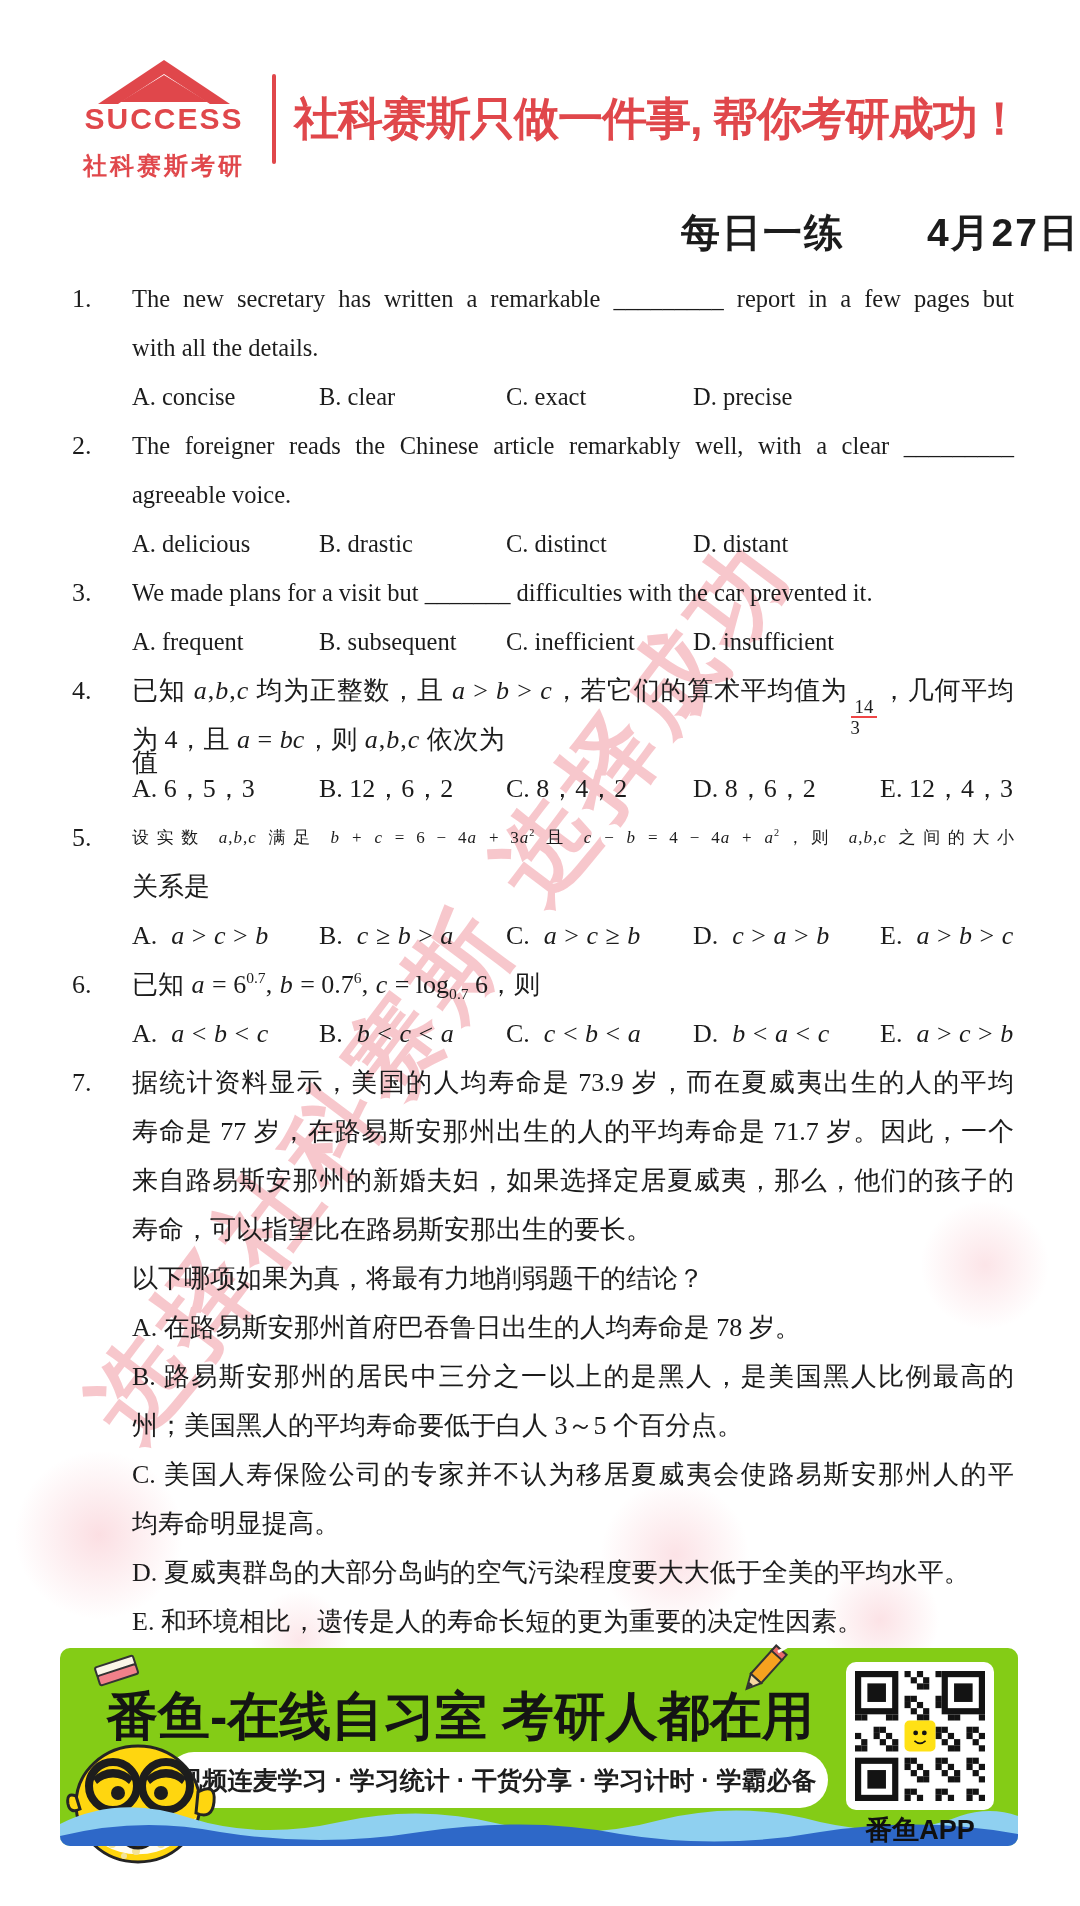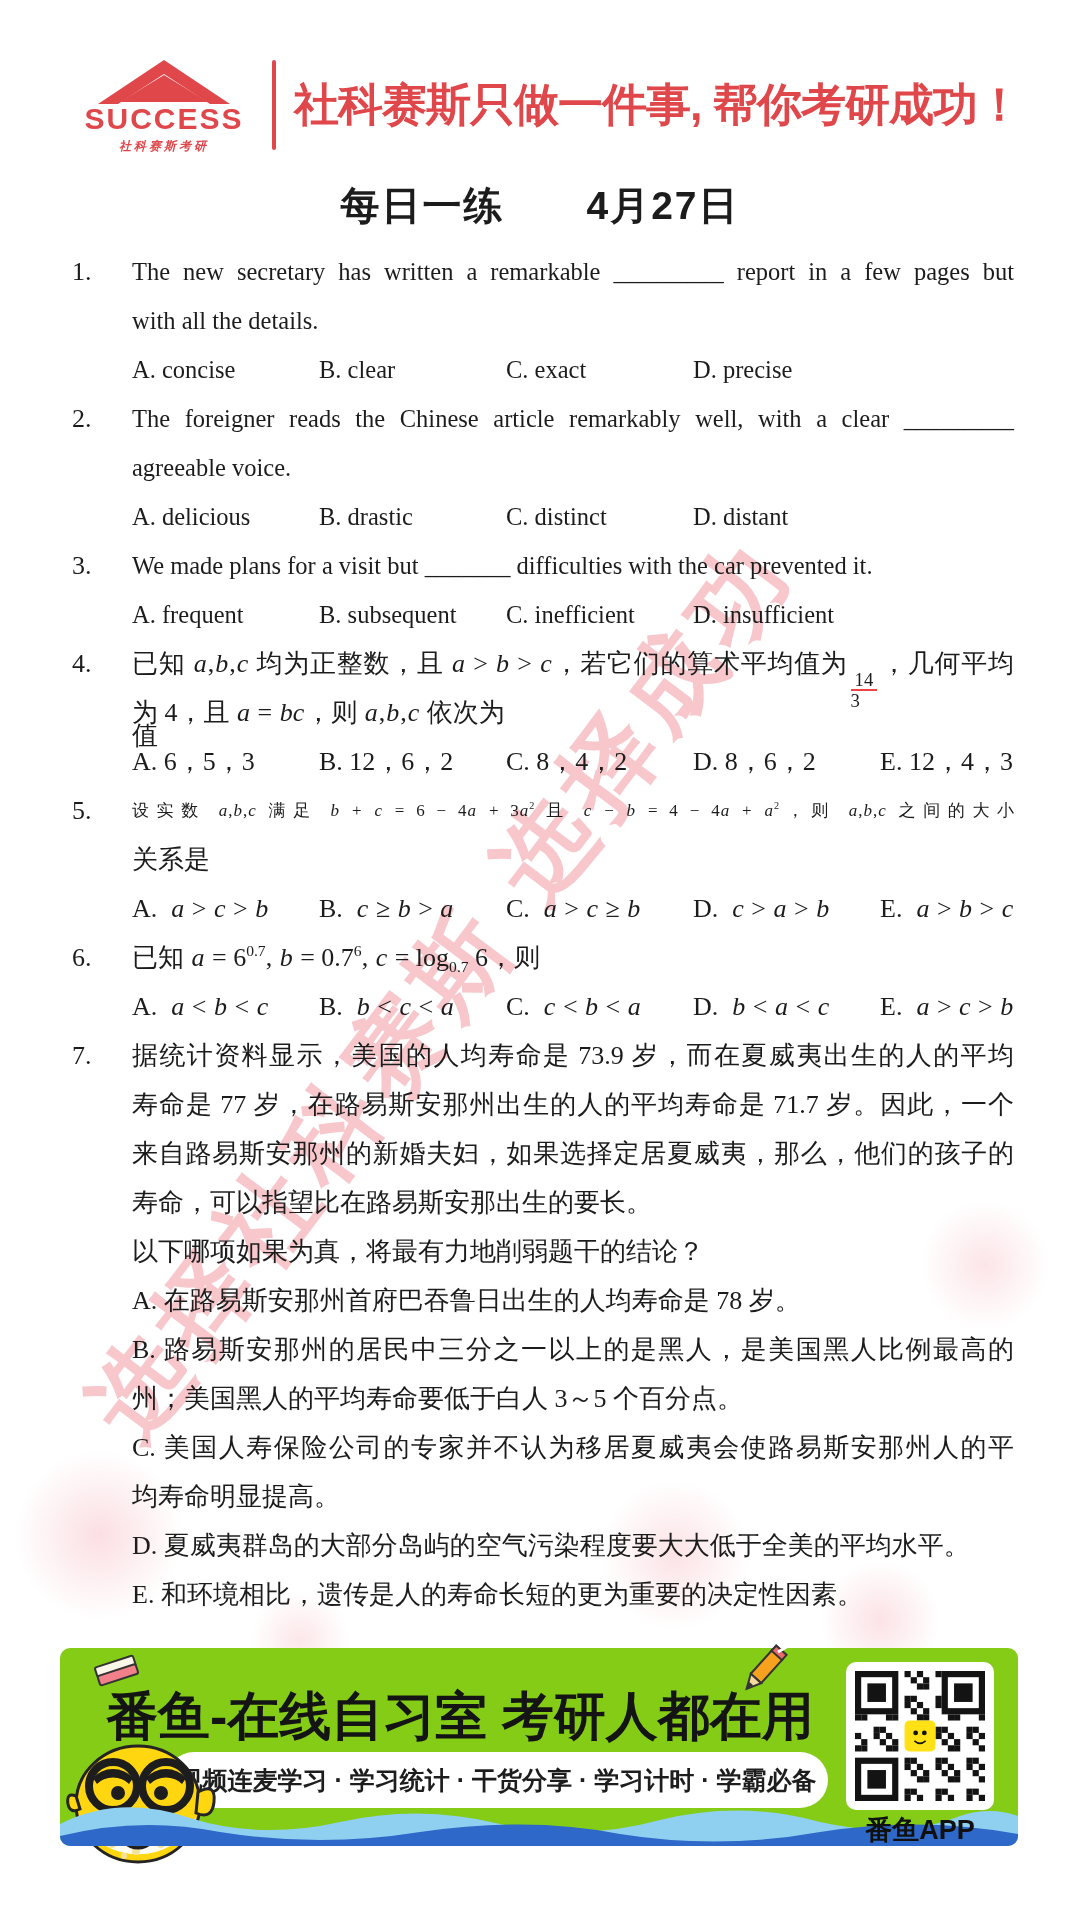--- a/index.html
+++ b/index.html
@@ -5,27 +5,27 @@
   html,body{margin:0;padding:0;}
   body{width:1080px;height:1906px;background:#ffffff;overflow:hidden;position:relative;
        font-family:"Liberation Serif","DejaVu Serif",serif;color:#1c1c1c;}
   .page{position:absolute;inset:0;}
 
   
   header{display:flex;align-items:center;padding:56px 66px 0 70px;position:relative;z-index:2;}
   .logo{width:188px;flex:none;text-align:center;color:#E0474B;font-family:"Liberation Sans","DejaVu Sans",sans-serif;}
   .roof{display:block;margin:0 auto;}
   .brand{font-size:30px;font-weight:bold;letter-spacing:2px;line-height:1.02;}
-  .brand-sub{font-size:12px;font-weight:bold;letter-spacing:3px;margin-top:3px;font-style:italic;}
+  .brand-sub{font-size:24px;font-weight:bold;letter-spacing:3px;margin-top:15px;}
   .hdr-divider{width:4px;height:90px;background:#E0474B;border-radius:2px;margin:0 18px 0 14px;flex:none;}
   .slogan{font-size:45px;font-weight:900;color:#E0474B;letter-spacing:-1px;white-space:nowrap;
           font-family:"Liberation Sans","DejaVu Sans",sans-serif;}
 
   
-  .title{margin-top:24px;text-align:center;font-family:"Liberation Sans","DejaVu Sans",sans-serif;
+  .title{margin-top:24px;text-align:right;font-family:"Liberation Sans","DejaVu Sans",sans-serif;
          font-size:39px;font-weight:bold;letter-spacing:2px;position:relative;z-index:2;}
   .title-gap{display:inline-block;width:82px;}
 
   
   #questions{position:relative;z-index:2;margin-top:14px;padding:0 66px 0 72px;font-size:26px;}
   .question{display:flex;}
   .qnum{width:60px;flex:none;height:49px;line-height:49px;}
   .qbody{flex:1;min-width:0;}
   .line{height:49px;line-height:49px;}
   .line.just{text-align:justify;text-align-last:justify;}

